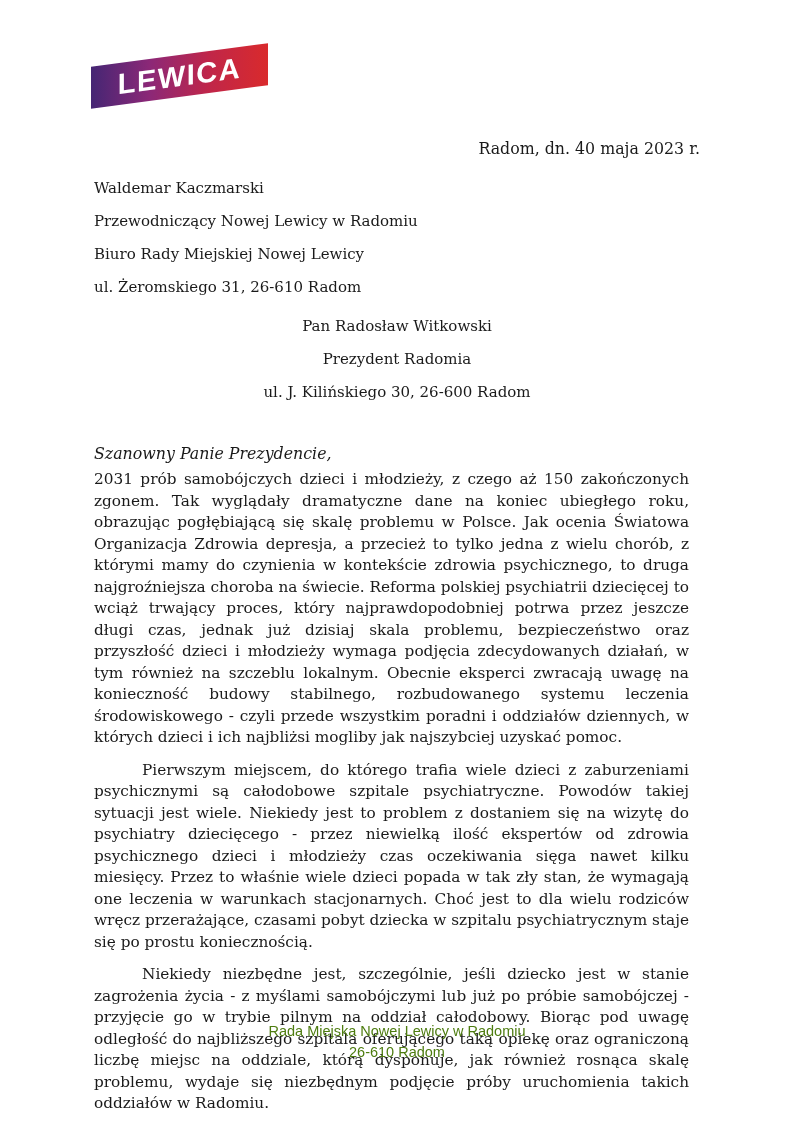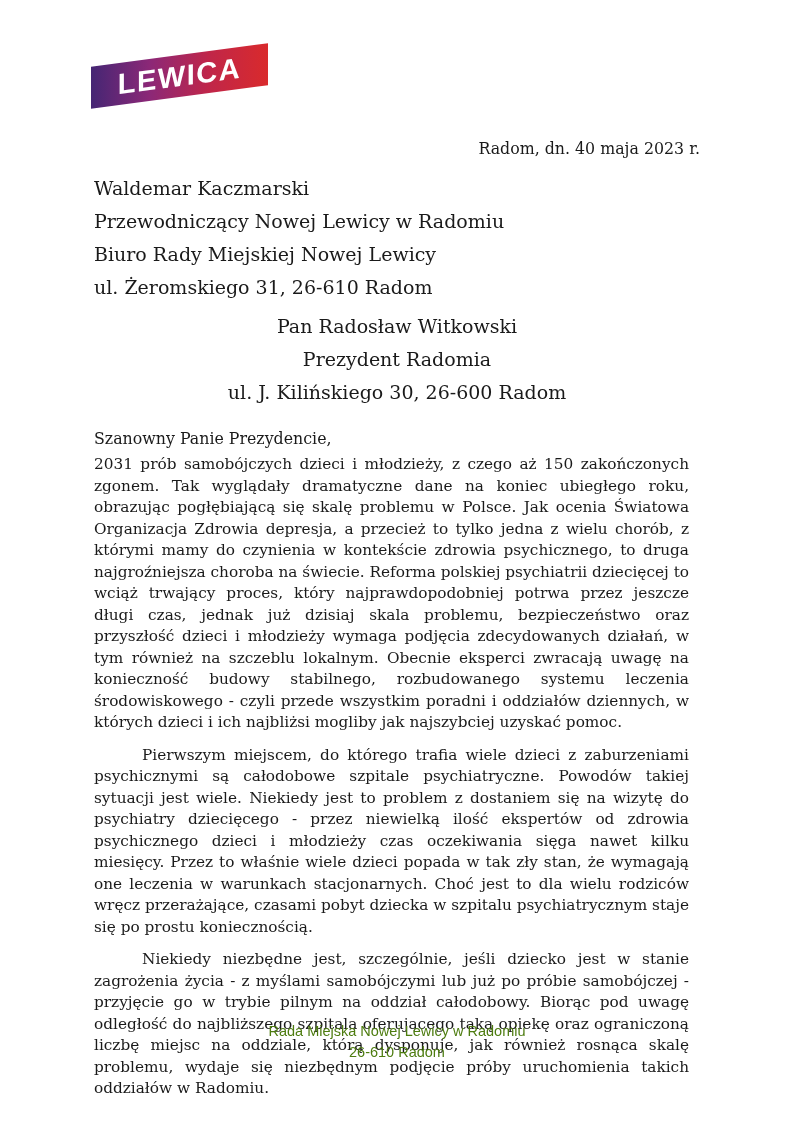--- a/index.html
+++ b/index.html
@@ -54,30 +54,31 @@
     line-height: 23px;
   }
   .sender {
     margin-top: 17px;
   }
   .recipient {
     margin-top: 16px;
     text-align: center;
   }
   .addr-line {
-    font-size: 19px;
+    font-size: 15px;
     line-height: 23px;
     margin-bottom: 10px;
   }
   .recipient .addr-line:last-child,
   .sender .addr-line:last-child { margin-bottom: 0; }
   .salutation {
-    margin-top: 23px;
+    margin-top: 38px;
     font-size: 15.8px;
     line-height: 23px;
+    font-style: italic;
   }
   
   .body-par {
     margin: 0 11px 11px 0;
     font-size: 15.3px;
     line-height: 21.5px;
     text-align: justify;
     text-indent: 48px;
   }
   .body-par.first {

